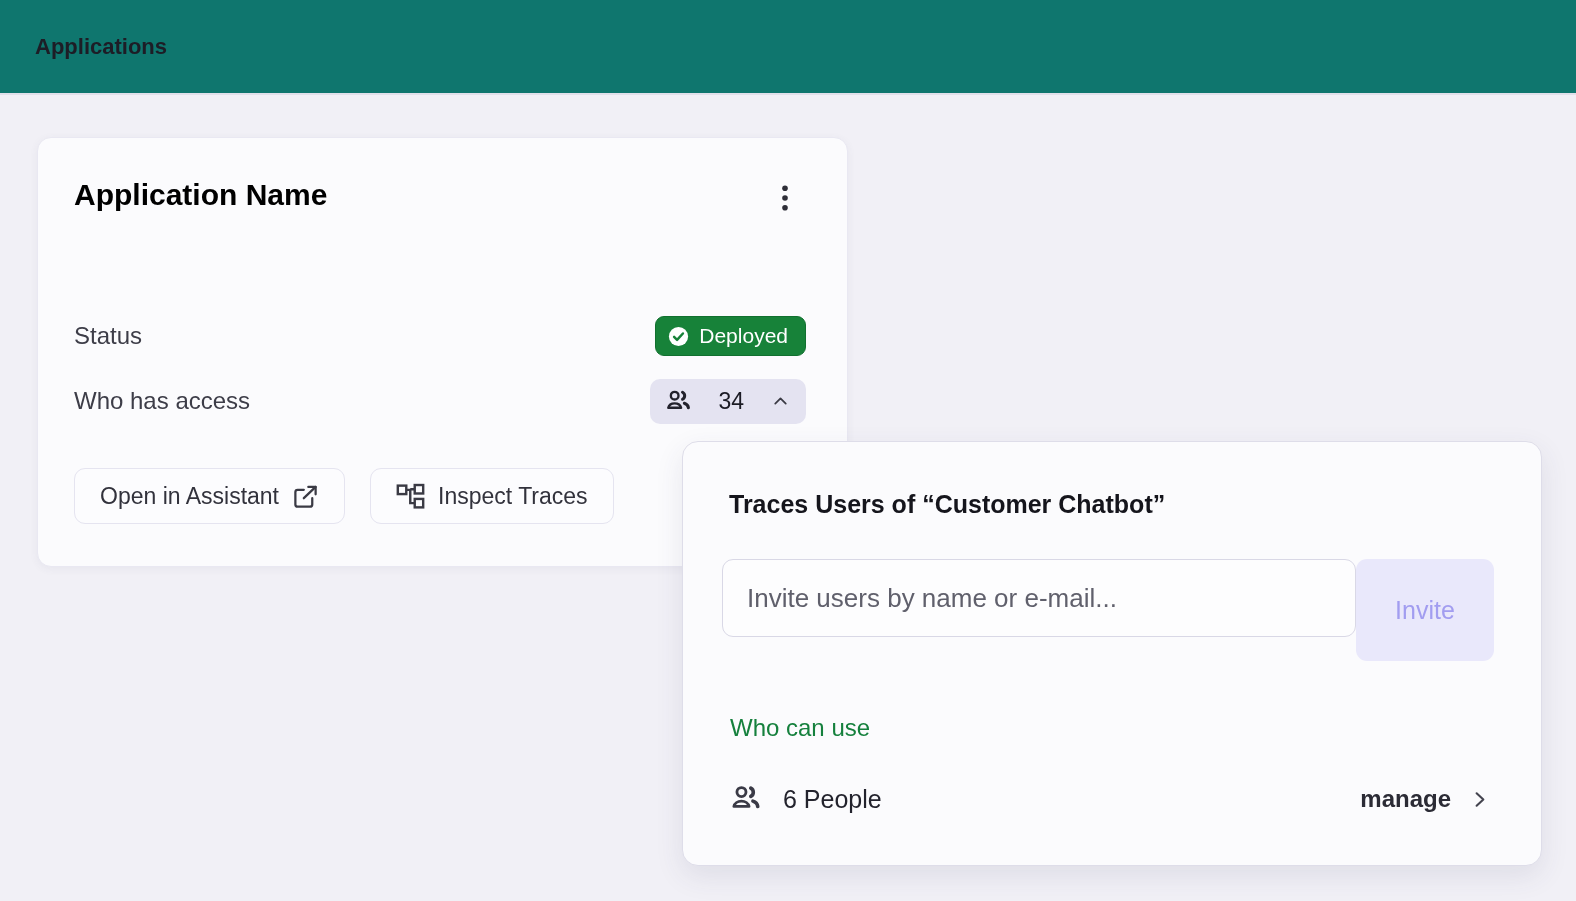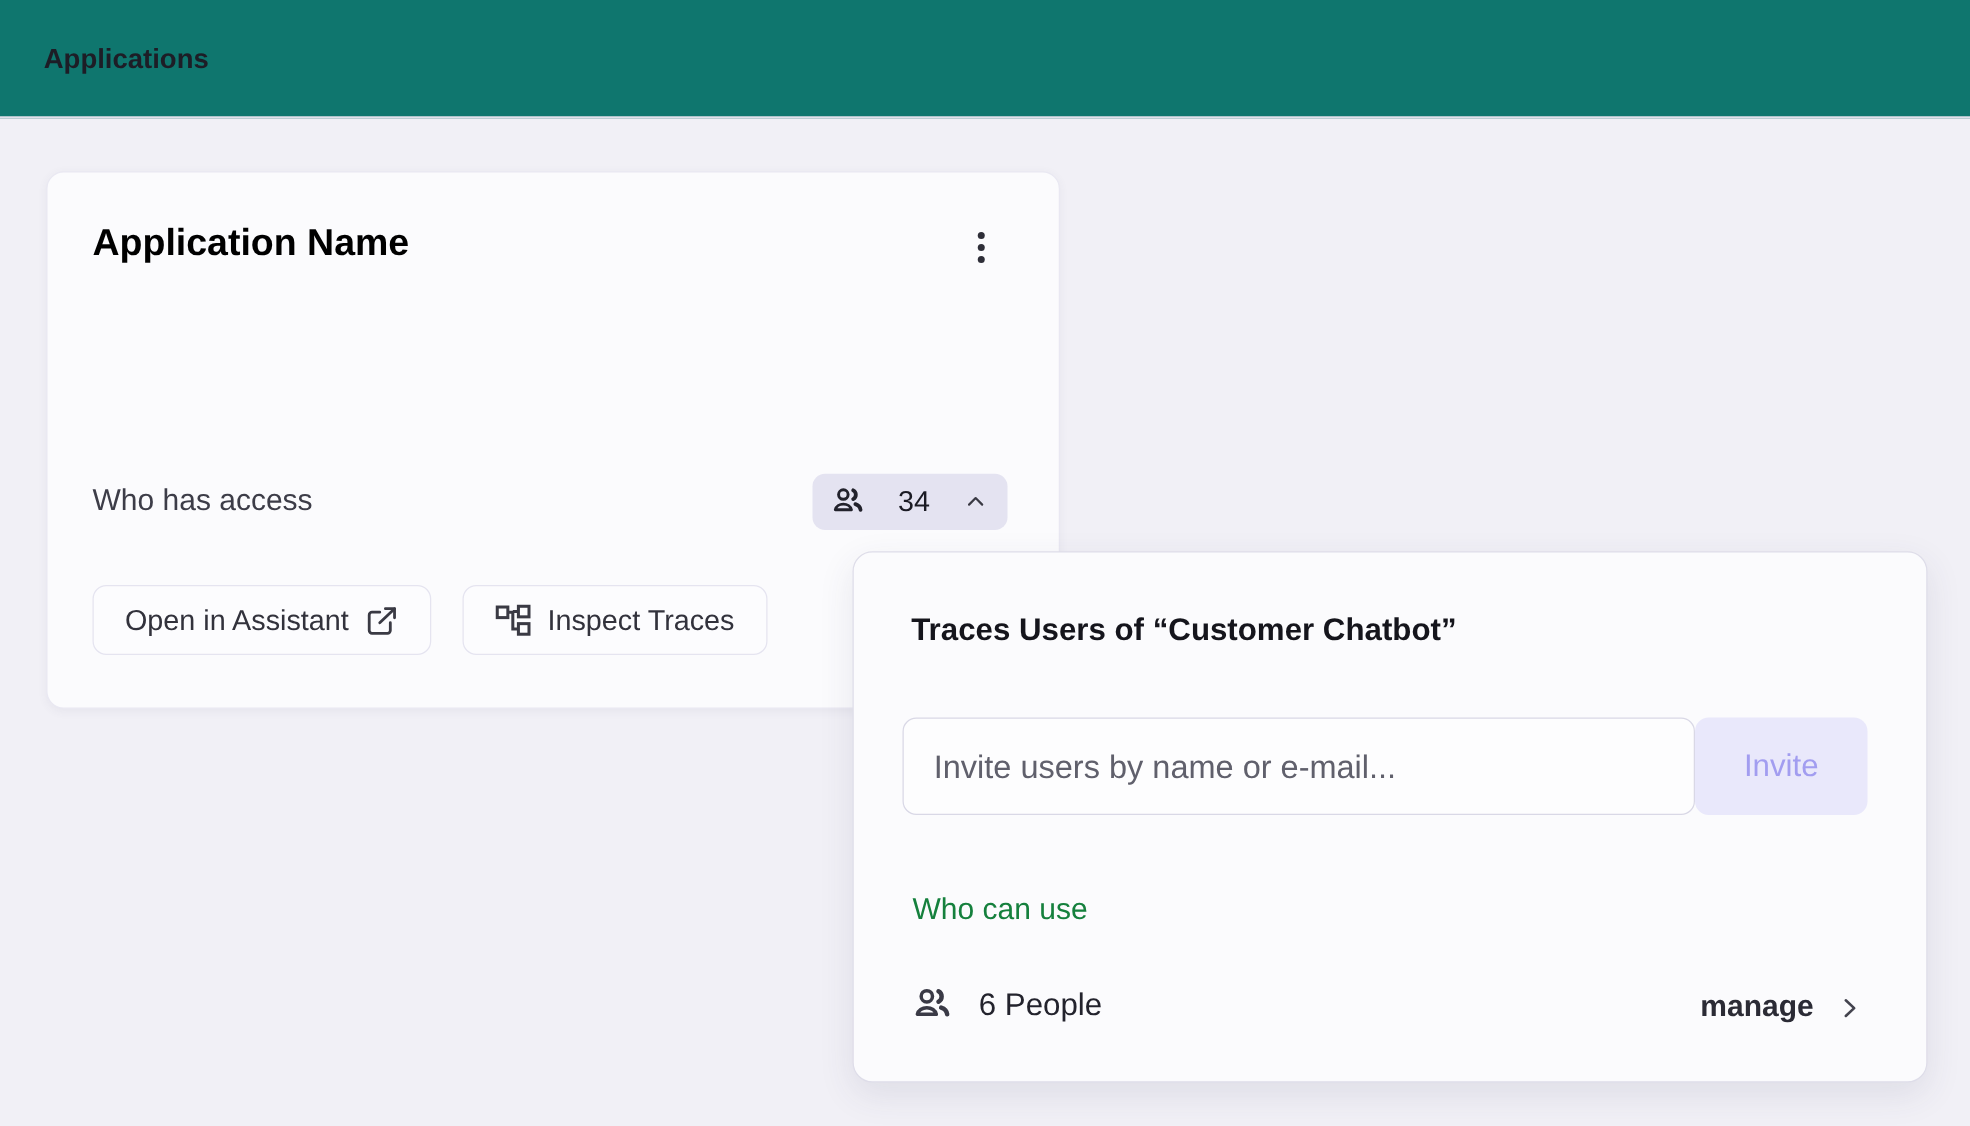--- a/index.html
+++ b/index.html
@@ -78,42 +78,42 @@
     position:absolute; left:682px; top:441px; width:860px; height:425px;
     background:#fbfbfd; border:1.5px solid #dedde9; border-radius:16px;
     box-shadow:0 10px 28px rgba(60,60,100,0.10);
     z-index:2;
   }
   .popover-title{
     position:absolute; left:46px; top:48px;
     font-size:25px; font-weight:700; color:#15151c;
   }
   .invite-row{
-    position:absolute; left:39px; right:47px; top:132px; height:78px;
+    position:absolute; left:39px; right:47px; top:117px; height:78px;
     display:flex; gap:0;
   }
   .invite-input{
     flex:1; height:78px; background:#fdfdfe;
     border:1.5px solid #d9d8e6; border-radius:11px;
     padding:0 24px; font-family:inherit; font-size:26px; color:#2a2a34;
     outline:none;
   }
   .invite-input::placeholder{ color:#60606c; opacity:1; }
   .invite-btn{
-    width:138px; height:78px; border:none; border-radius:11px;
+    width:138px; height:102px; border:none; border-radius:11px;
     background:#e9e8fb; color:#a29df0;
     font-family:inherit; font-size:25px; font-weight:500; cursor:pointer;
   }
   .who-label{
     position:absolute; left:47px; top:272px;
     font-size:24px; color:#15803d;
   }
   .people-row{
     position:absolute; left:47px; right:50px; top:336px; height:42px;
-    display:flex; align-items:flex-end; justify-content:space-between;
+    display:flex; align-items:center; justify-content:space-between;
   }
   .people-left{ display:flex; align-items:center; gap:21px; }
   .people-count{ font-size:25px; color:#23232d; }
   .manage-btn{
     display:flex; align-items:center; gap:17px;
     background:none; border:none; cursor:pointer; font-family:inherit;
   }
   .manage-label{ font-size:24px; font-weight:600; color:#2b2b35; }
 
   .icon{ display:inline-flex; align-items:center; justify-content:center; }
@@ -132,20 +132,32 @@
     <span class="icon">
       <svg width="26" height="28" viewBox="0 0 24 26" fill="#2e2e38">
         <circle cx="12" cy="4" r="2.6"></circle>
           <circle cx="12" cy="13" r="2.6"></circle>
           <circle cx="12" cy="22" r="2.6"></circle>
       </svg>
     </span>
   </button>
 
 
+  <div class="row row-status">
+    <span class="field-label">Status</span>
+    <span class="status-badge">
+      <span class="icon">
+        <svg width="23" height="23" viewBox="0 0 24 24">
+          <circle cx="12" cy="12" r="10" fill="#ffffff"></circle>
+          <path d="M7.4 12.4 l3.1 3.1 l6.1-6.6" stroke="#178239" stroke-width="2.6" fill="none" stroke-linecap="round" stroke-linejoin="round"></path>
+        </svg>
+      </span>
+      <span>Deployed</span>
+    </span>
+  </div>
 
   <div class="row row-access">
     <span class="field-label">Who has access</span>
     <button class="access-pill">
       <span class="icon">
         <svg width="27" height="27" viewBox="0 0 24 24" fill="none" stroke="#22222c">
           <circle cx="8.6" cy="6.8" r="3.4" stroke-width="2.1"></circle>
           <path d="M2.9 17.6 a5.8 4.9 0 0 1 11.4 0 Z" stroke-width="2.1" stroke-linejoin="round"></path>
           <path d="M15.6 3.8 a3.5 3.5 0 0 1 0 6.2" stroke-width="2.7" stroke-linecap="round"></path>
           <path d="M17.2 13.6 a5.6 4.8 0 0 1 3.6 4" stroke-width="2.7" stroke-linecap="round"></path>

